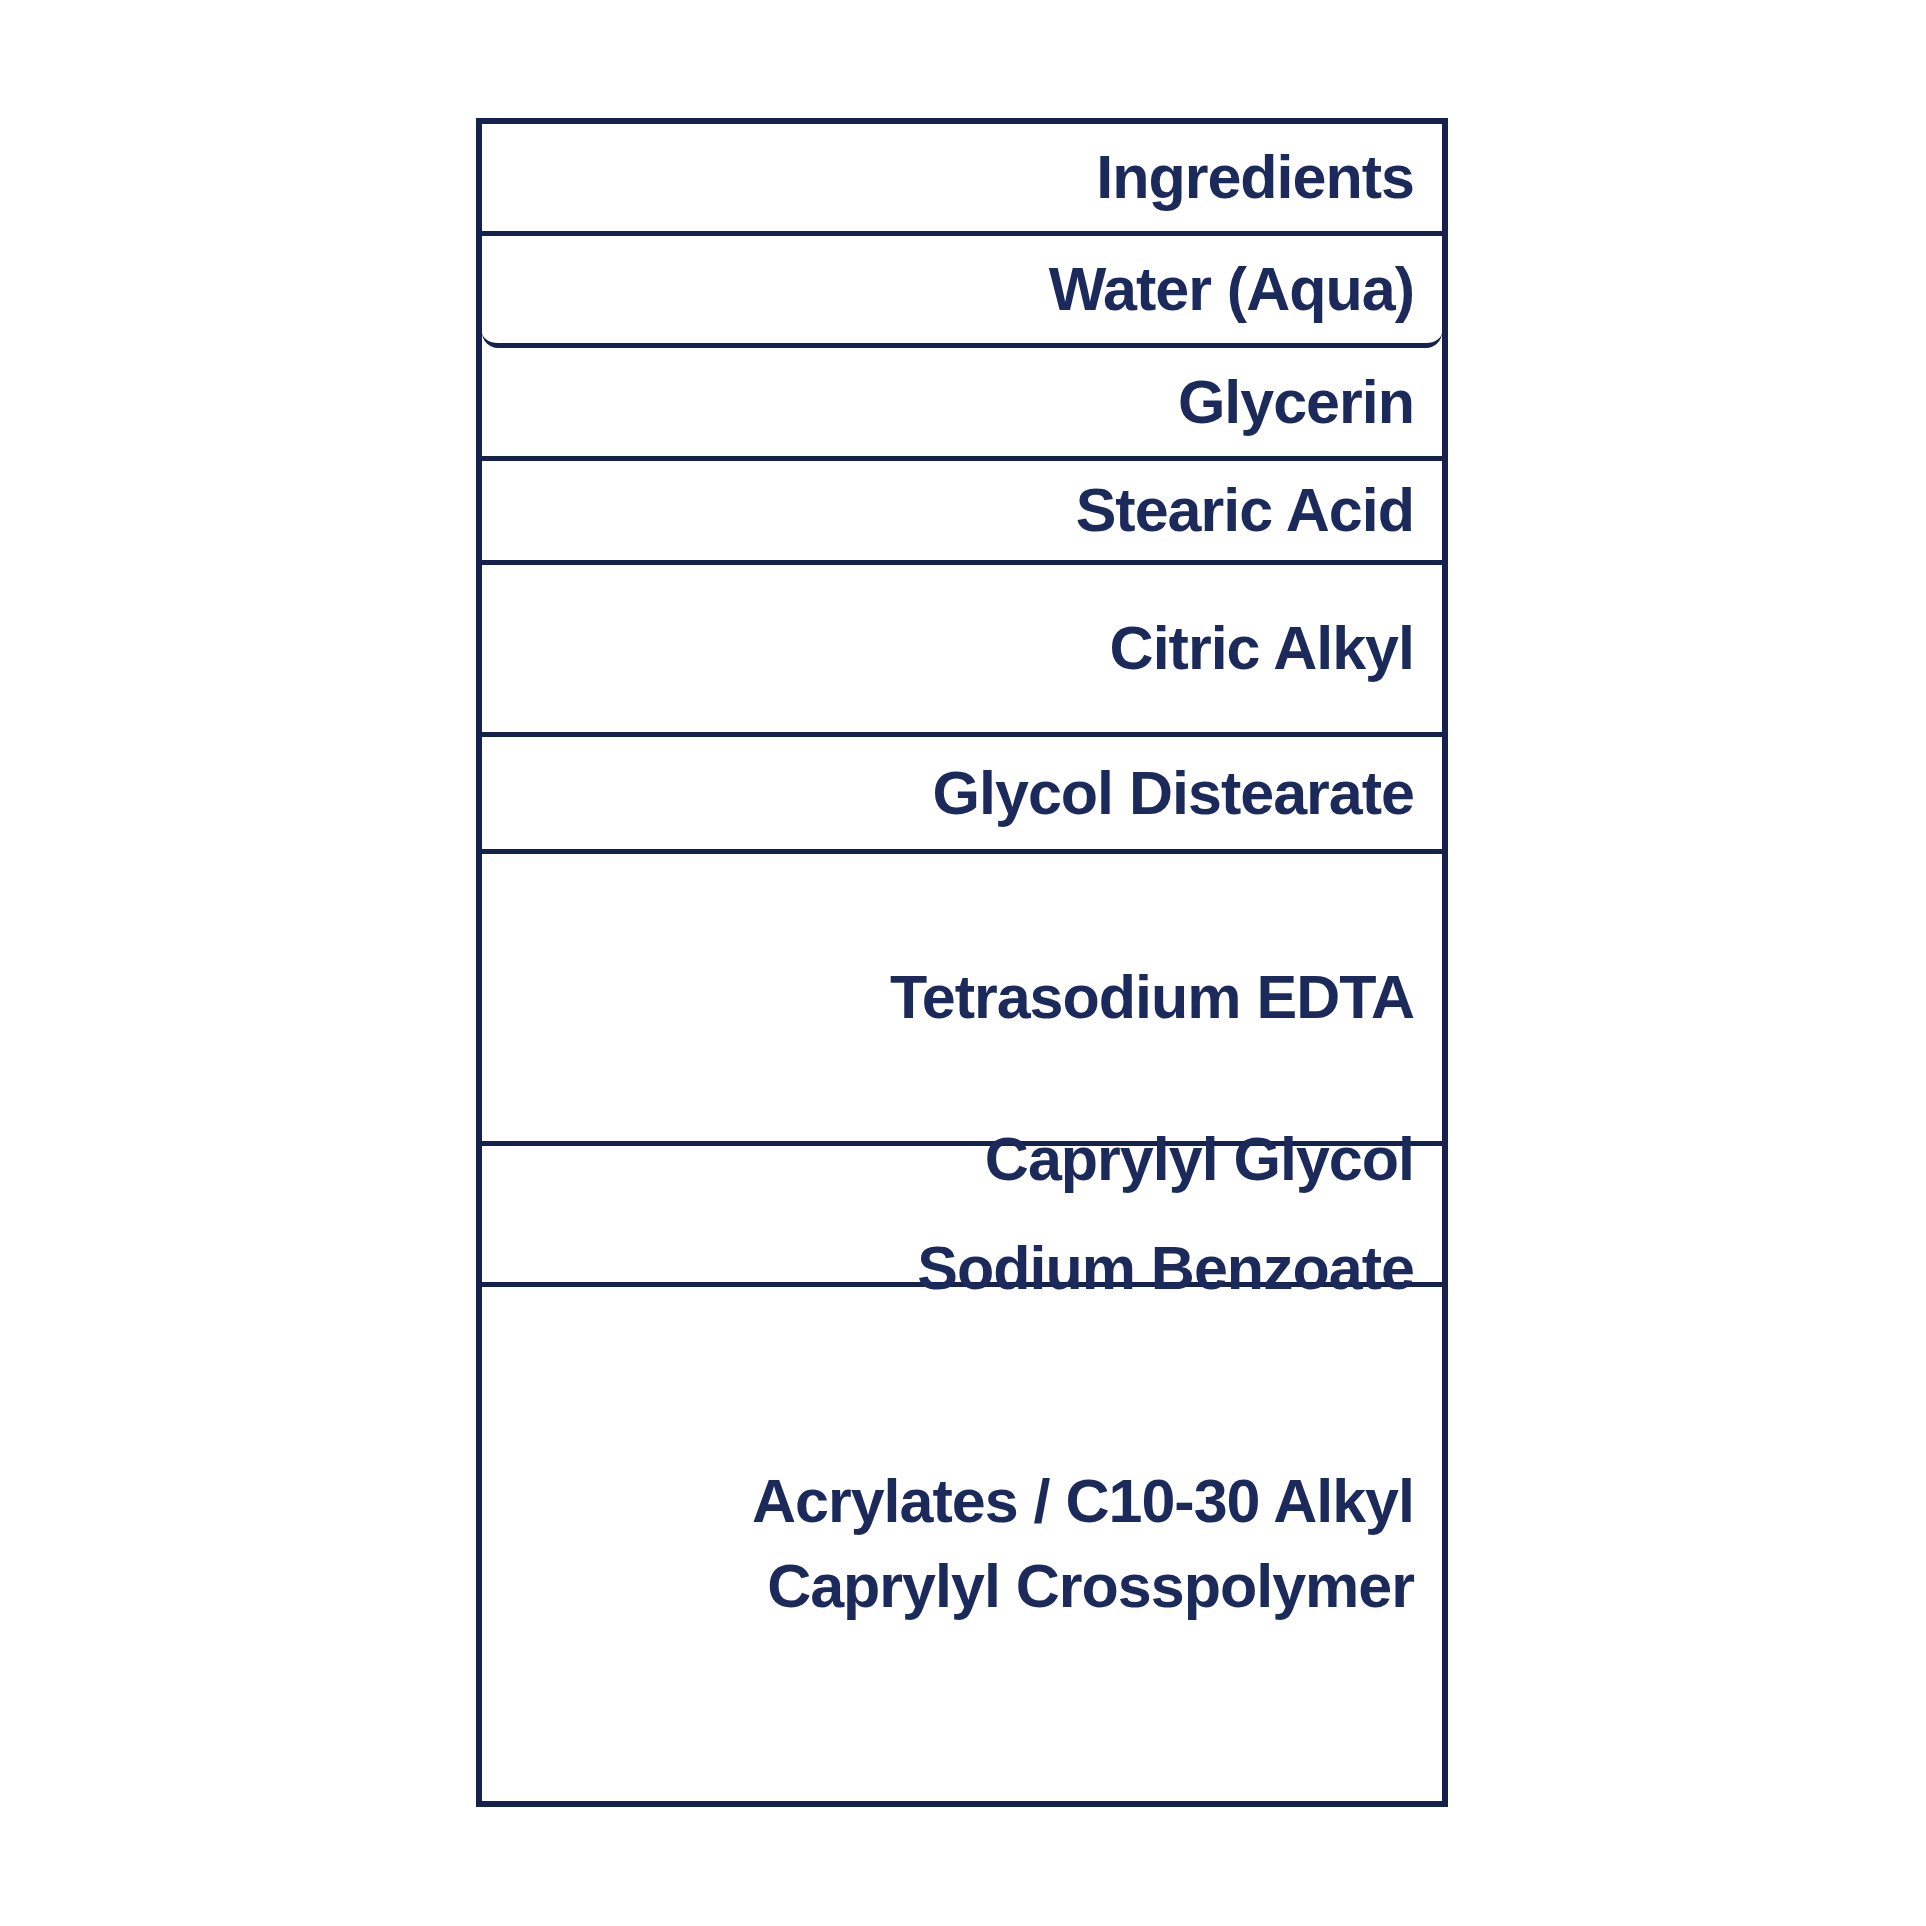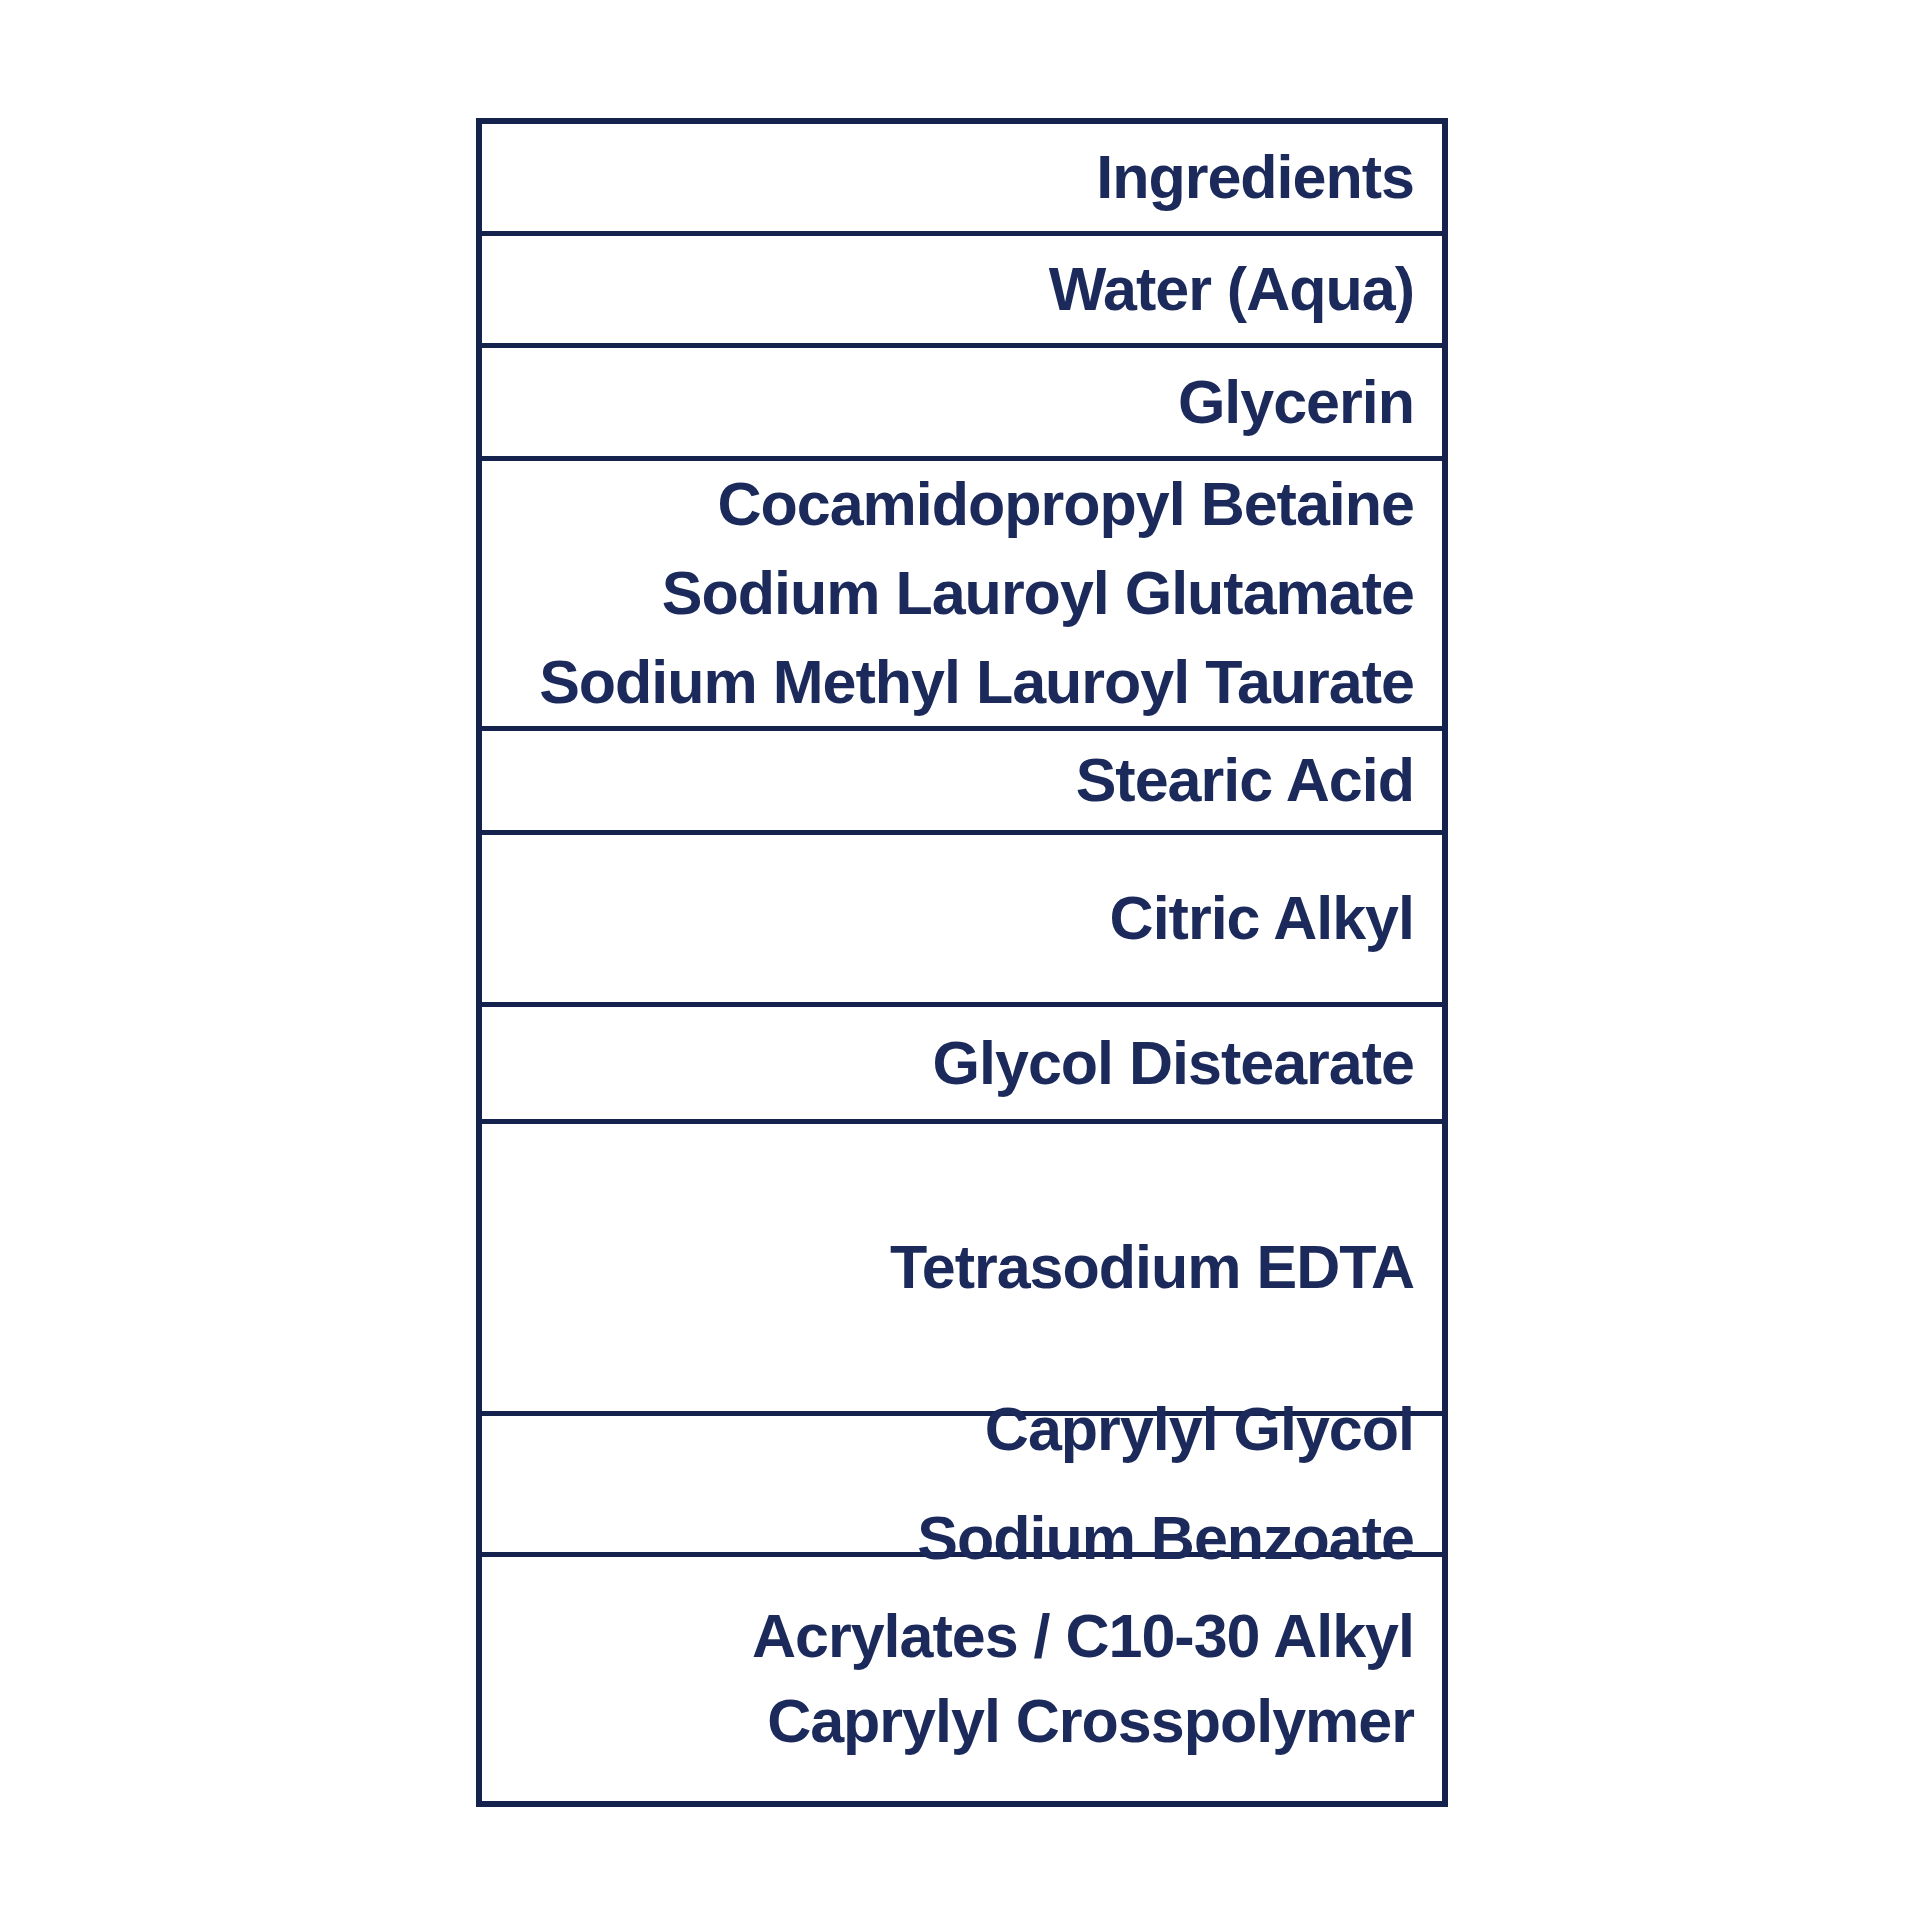--- a/index.html
+++ b/index.html
@@ -43,21 +43,21 @@
   .line {
     color: #1b2a5a;
     font-size: 61px;
     font-weight: bold;
     letter-spacing: -1px;
     line-height: 85px;
     white-space: nowrap;
     text-align: right;
   }
   .r1  { height: 112px; }
-  .r2  { height: 112px; }
+  .r2  { height: 112px; border-radius: 16px; }
   .r3  { height: 113px; padding-left: 35px; }
   .r4  { height: 270px; }
   .r4 .line { line-height: 89px; }
   .r5  { height: 104px; }
   .r6  { height: 172px; }
   .r7  { height: 117px; }
   .r8  { height: 292px; }
   .r9  { height: 141px; gap: 28px; }
   .r9 .line { line-height: 81px; }
   .r10 { height: 189px; }
@@ -73,25 +73,20 @@
     </div>
 
     <div class="row r2">
       <div class="line">Water (Aqua)</div>
     </div>
 
     <div class="row r3">
       <div class="line">Glycerin</div>
     </div>
 
-    <div class="row r4">
-      <div class="line">Cocamidopropyl Betaine</div>
-      <div class="line">Sodium Lauroyl Glutamate</div>
-      <div class="line">Sodium Methyl Lauroyl Taurate</div>
-    </div>
 
     <div class="row r5">
       <div class="line">Stearic Acid</div>
     </div>
 
     <div class="row r6">
       <div class="line">Citric Alkyl</div>
     </div>
 
     <div class="row r7">

